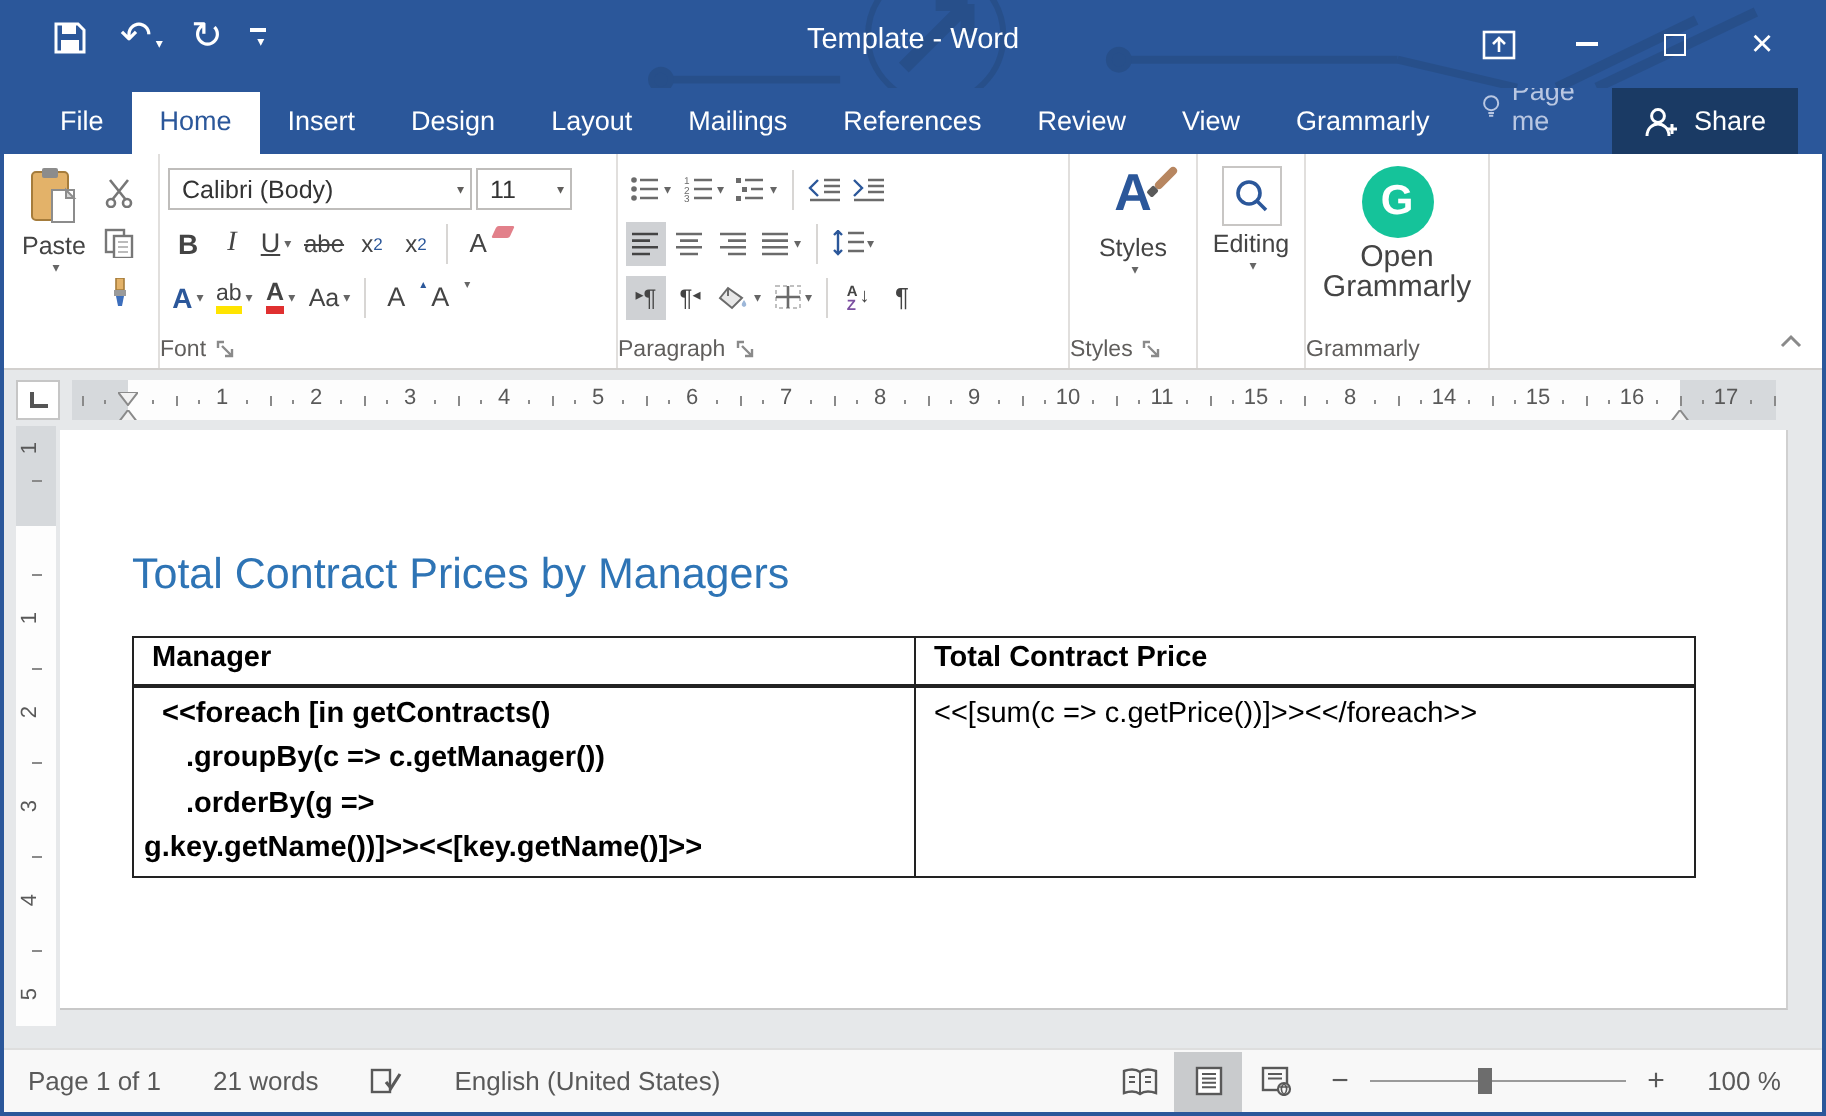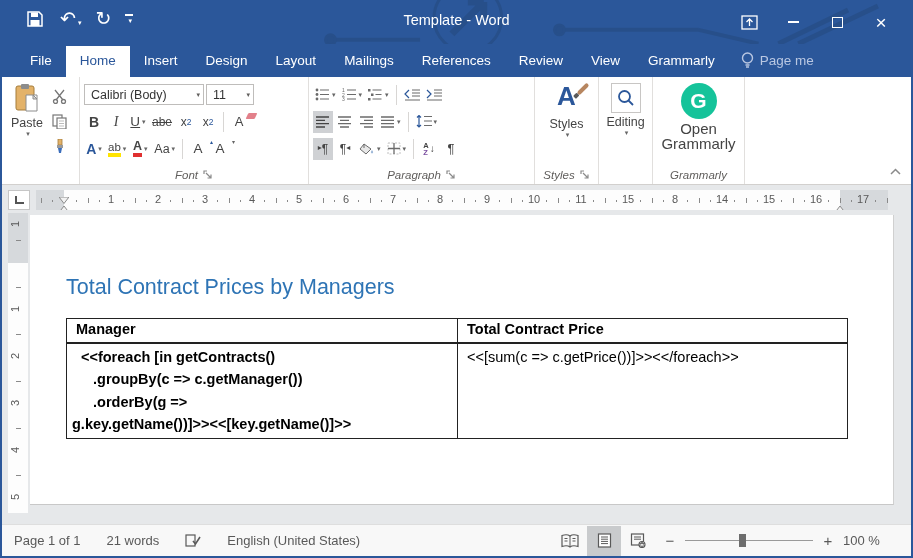--- a/index.html
+++ b/index.html
@@ -25,21 +25,21 @@
   
   .tabrow { height:33px; background:#2b579a; display:flex; align-items:flex-end; padding-left:14px; flex:0 0 auto; }
   .tab { color:#fff; font-size:13.5px; padding:7px 14px 9px 14px; cursor:default; }
   .tab.active { background:#fff; color:#2b579a; }
   .tellme { display:flex; align-items:center; gap:6px; color:#b9c7e2; font-size:13.5px; padding:7px 12px 9px 12px; }
   .share-btn { margin-left:auto; margin-right:12px; align-self:stretch; display:flex; align-items:center; gap:7px; background:#1a3a64; color:#fff; font-size:13.5px; padding:0 16px; }
 
   
   .ribbon { height:108px; background:#fff; border-bottom:1px solid #d2d0ce; display:flex; flex:0 0 auto; position:relative; }
   .rgroup { position:relative; border-right:1px solid #e1dfdd; padding:4px 4px 20px 4px; }
-  .rgroup-label { position:absolute; bottom:3px; left:0; right:0; display:flex; align-items:center; justify-content:center; gap:5px; font-size:11.5px; color:#605e5c;font-style:italic; }
+  .rgroup-label { position:absolute; bottom:3px; left:0; right:0; display:flex; align-items:center; gap:5px; font-size:11.5px; color:#605e5c; }
   .launcher { flex:0 0 auto; }
   .rrow { display:flex; align-items:center; height:27px; gap:2px; }
   .rbtn { display:flex; align-items:center; justify-content:center; min-width:20px; height:22px; padding:0 2px; color:#444; font-size:13px; }
   .rbtn.sel { background:#cfd1d4; }
   .vsep { width:1px; height:20px; background:#d8d6d4; margin:0 3px; }
   .combo { display:flex; align-items:center; border:1px solid #bfbdbb; background:#fff; height:21px; font-size:12.5px; color:#333; padding:0 3px 0 6px; }
   .combo input { border:none; outline:none; font-family:"Liberation Sans",sans-serif; font-size:12.5px; color:#333; width:100%; background:transparent; }
   .combo .caret { color:#605e5c; }
   
   .g-clip { width:78px; display:flex; }
@@ -113,21 +113,21 @@
 
   
   .statusbar { height:32px; background:#f8f8f8; border-top:1px solid #dedede; display:flex; align-items:center; font-size:13px; color:#595959; flex:0 0 auto; padding-left:12px; }
   .sb-item { margin-right:26px; display:flex; align-items:center; gap:6px; }
   .sb-right { margin-left:auto; display:flex; align-items:center; }
   .viewbtn { width:34px; height:30px; display:flex; align-items:center; justify-content:center; }
   .viewbtn.sel { background:#c9cbcd; }
   .zoom-minus,.zoom-plus { width:30px; text-align:center; font-size:15px; color:#595959; }
   .zoom-track { position:relative; width:128px; height:1px; background:#9a9a9a; }
   .zoom-thumb { position:absolute; left:54px; top:-6px; width:7px; height:13px; background:#6d6d6d; }
-  .zoom-pct { width:58px; text-align:left; margin-right:10px; }
+  .zoom-pct { width:58px; text-align:center; margin-right:10px; }
 </style>
 </head>
 <body>
 
 <div class="window">
 
   <div class="titlebar">
     <svg class="watermark" viewBox="0 0 913 44">
       <g stroke="#24497e" fill="none" stroke-width="3">
         <circle cx="468" cy="18" r="34"></circle>
@@ -185,20 +185,28 @@
         <span class="tab">View</span>
         <span class="tab">Grammarly</span>
       </span>
     <span class="tellme">
       <svg width="13" height="16" viewBox="0 0 13 16">
           <circle cx="6.5" cy="6" r="5" fill="none" stroke="#b9c7e2" stroke-width="1.4"></circle>
           <path d="M4.5 13 h4 M5 15 h3" stroke="#b9c7e2" stroke-width="1.4"></path>
         </svg>
       <span>Page me</span>
     </span>
+    <span class="share-btn">
+      <svg width="18" height="16" viewBox="0 0 18 16">
+          <circle cx="7" cy="5" r="3.2" fill="none" stroke="#fff" stroke-width="1.5"></circle>
+          <path d="M1.5 15 c0-4 3-6 5.5-6 s5.5 2 5.5 6" fill="none" stroke="#fff" stroke-width="1.5"></path>
+          <path d="M14 9 v5 M11.5 11.5 h5" stroke="#fff" stroke-width="1.5"></path>
+        </svg>
+      <span>Share</span>
+    </span>
   </div>
 
   <div class="ribbon">
 
     <div class="rgroup g-clip">
       <div class="paste-big">
         <svg width="27" height="30" viewBox="0 0 27 30">
             <rect x="2" y="3" width="18" height="24" rx="2" fill="#e3b269" stroke="#a57c3b"></rect>
             <rect x="7" y="1" width="8" height="5" rx="1" fill="#8c8c8c"></rect>
             <path d="M12 12 h11 v16 h-11 z" fill="#fff" stroke="#8c8c8c"></path>
@@ -227,21 +235,21 @@
               <rect x="6" y="0" width="4" height="6" fill="#e3b269" stroke="#a57c3b" stroke-width=".8"></rect>
               <rect x="5" y="6" width="6" height="3" fill="#9a9a9a"></rect>
               <path d="M6 9 h4 l-1 5 h-2 z" fill="#3c6ebc"></path>
             </svg>
         </span>
       </div>
     </div>
 
     <div class="rgroup" style="width:229px;">
       <div class="rrow">
-        <span class="combo" style="width:120px;">
+        <span class="combo" style="width:152px;">
           <input readonly="" value="Calibri (Body)" style="">
           <span class="caret">▾</span>
         </span>
         <span class="combo" style="width:48px;">
           <input readonly="" value="11" style="">
           <span class="caret">▾</span>
         </span>
       </div>
       <div class="rrow">
         <span class="rbtn fB">B</span>

